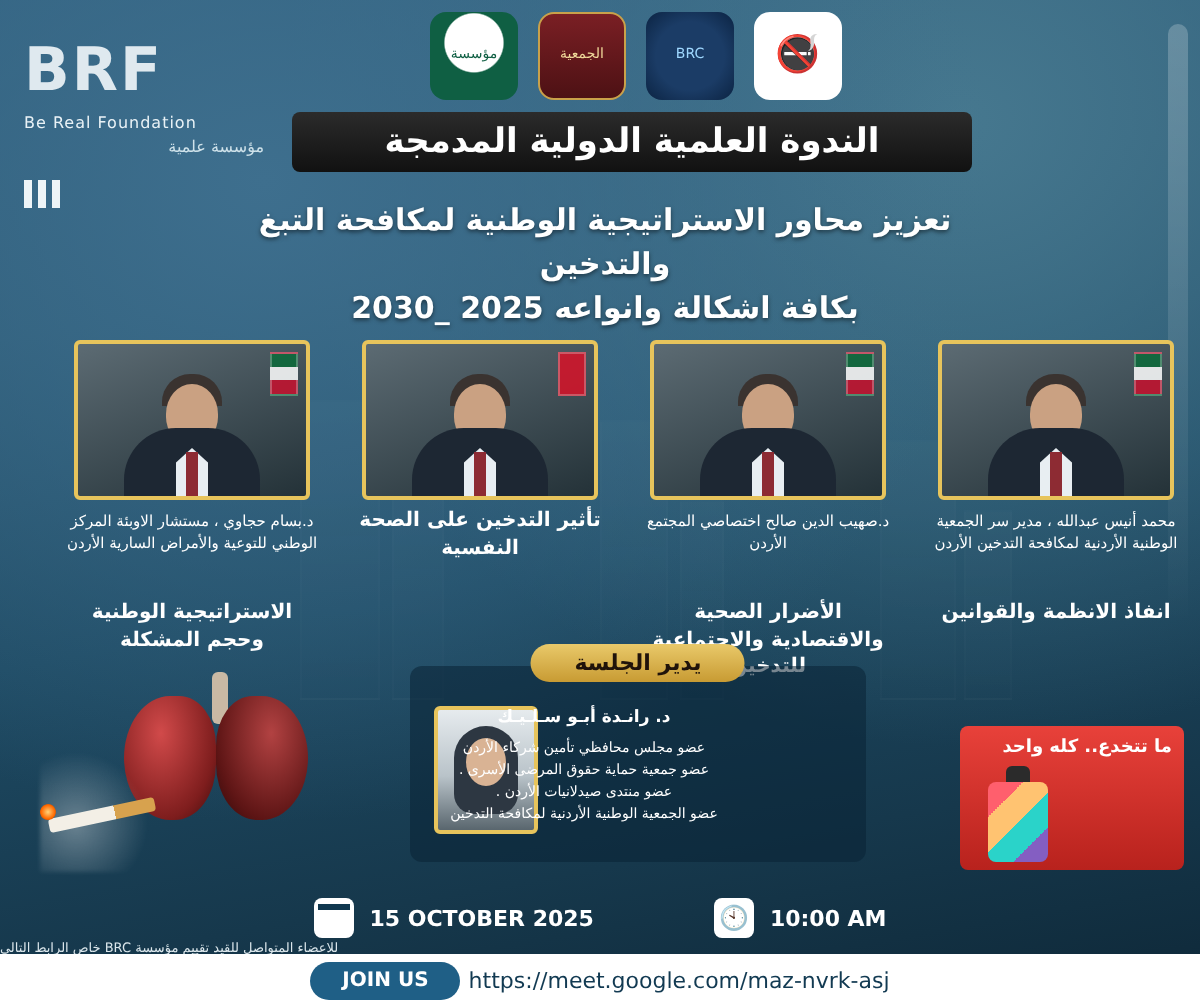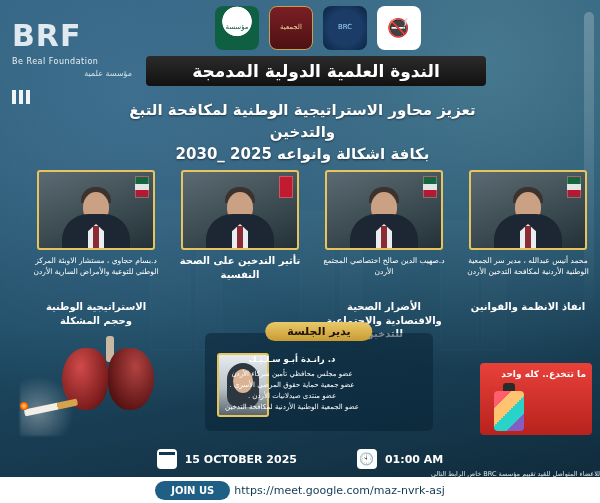--- a/index.html
+++ b/index.html
@@ -236,21 +236,21 @@
     position: relative;
   }
   .dt .ic.cal::before {
     content: ""; position: absolute; left: 2px; right: 2px; top: 3px; height: 3px;
     background: #10384f;
   }
 
   
   .footnote {
     position: absolute; left: 0; right: 0; top: 470px;
-    text-align: right; direction: rtl; color: #dce7ec; font-size: 6.5px;
+    text-align: left; direction: rtl; color: #dce7ec; font-size: 6.5px;
   }
   .footer {
     position: absolute; left: 0; right: 0; bottom: 0; height: 26px;
     background: #ffffff;
     display: flex; align-items: center; justify-content: center; gap: 4px;
   }
   .joinus {
     background: #1f5f86; color: #fff; font-size: 10px; font-weight: bold;
     padding: 4px 16px; border-radius: 12px;
   }
@@ -394,21 +394,21 @@
     <div class="vape-dev"></div>
   </div>
 
   <div class="dtbar">
     <div class="dt">
       <span class="ic cal"></span>
       <span>15 OCTOBER 2025</span>
     </div>
     <div class="dt">
       <span class="ic">🕙</span>
-      <span>01:00 AM</span>
+      <span>10:00 AM</span>
     </div>
   </div>
 
   <div class="footnote">للاعضاء المتواصل للقيد تقييم مؤسسة BRC خاص الرابط التالي</div>
 
   <div class="footer">
     <div class="joinus">JOIN US</div>
     <div class="meetlink">https://meet.google.com/maz-nvrk-asj</div>
   </div>
 

